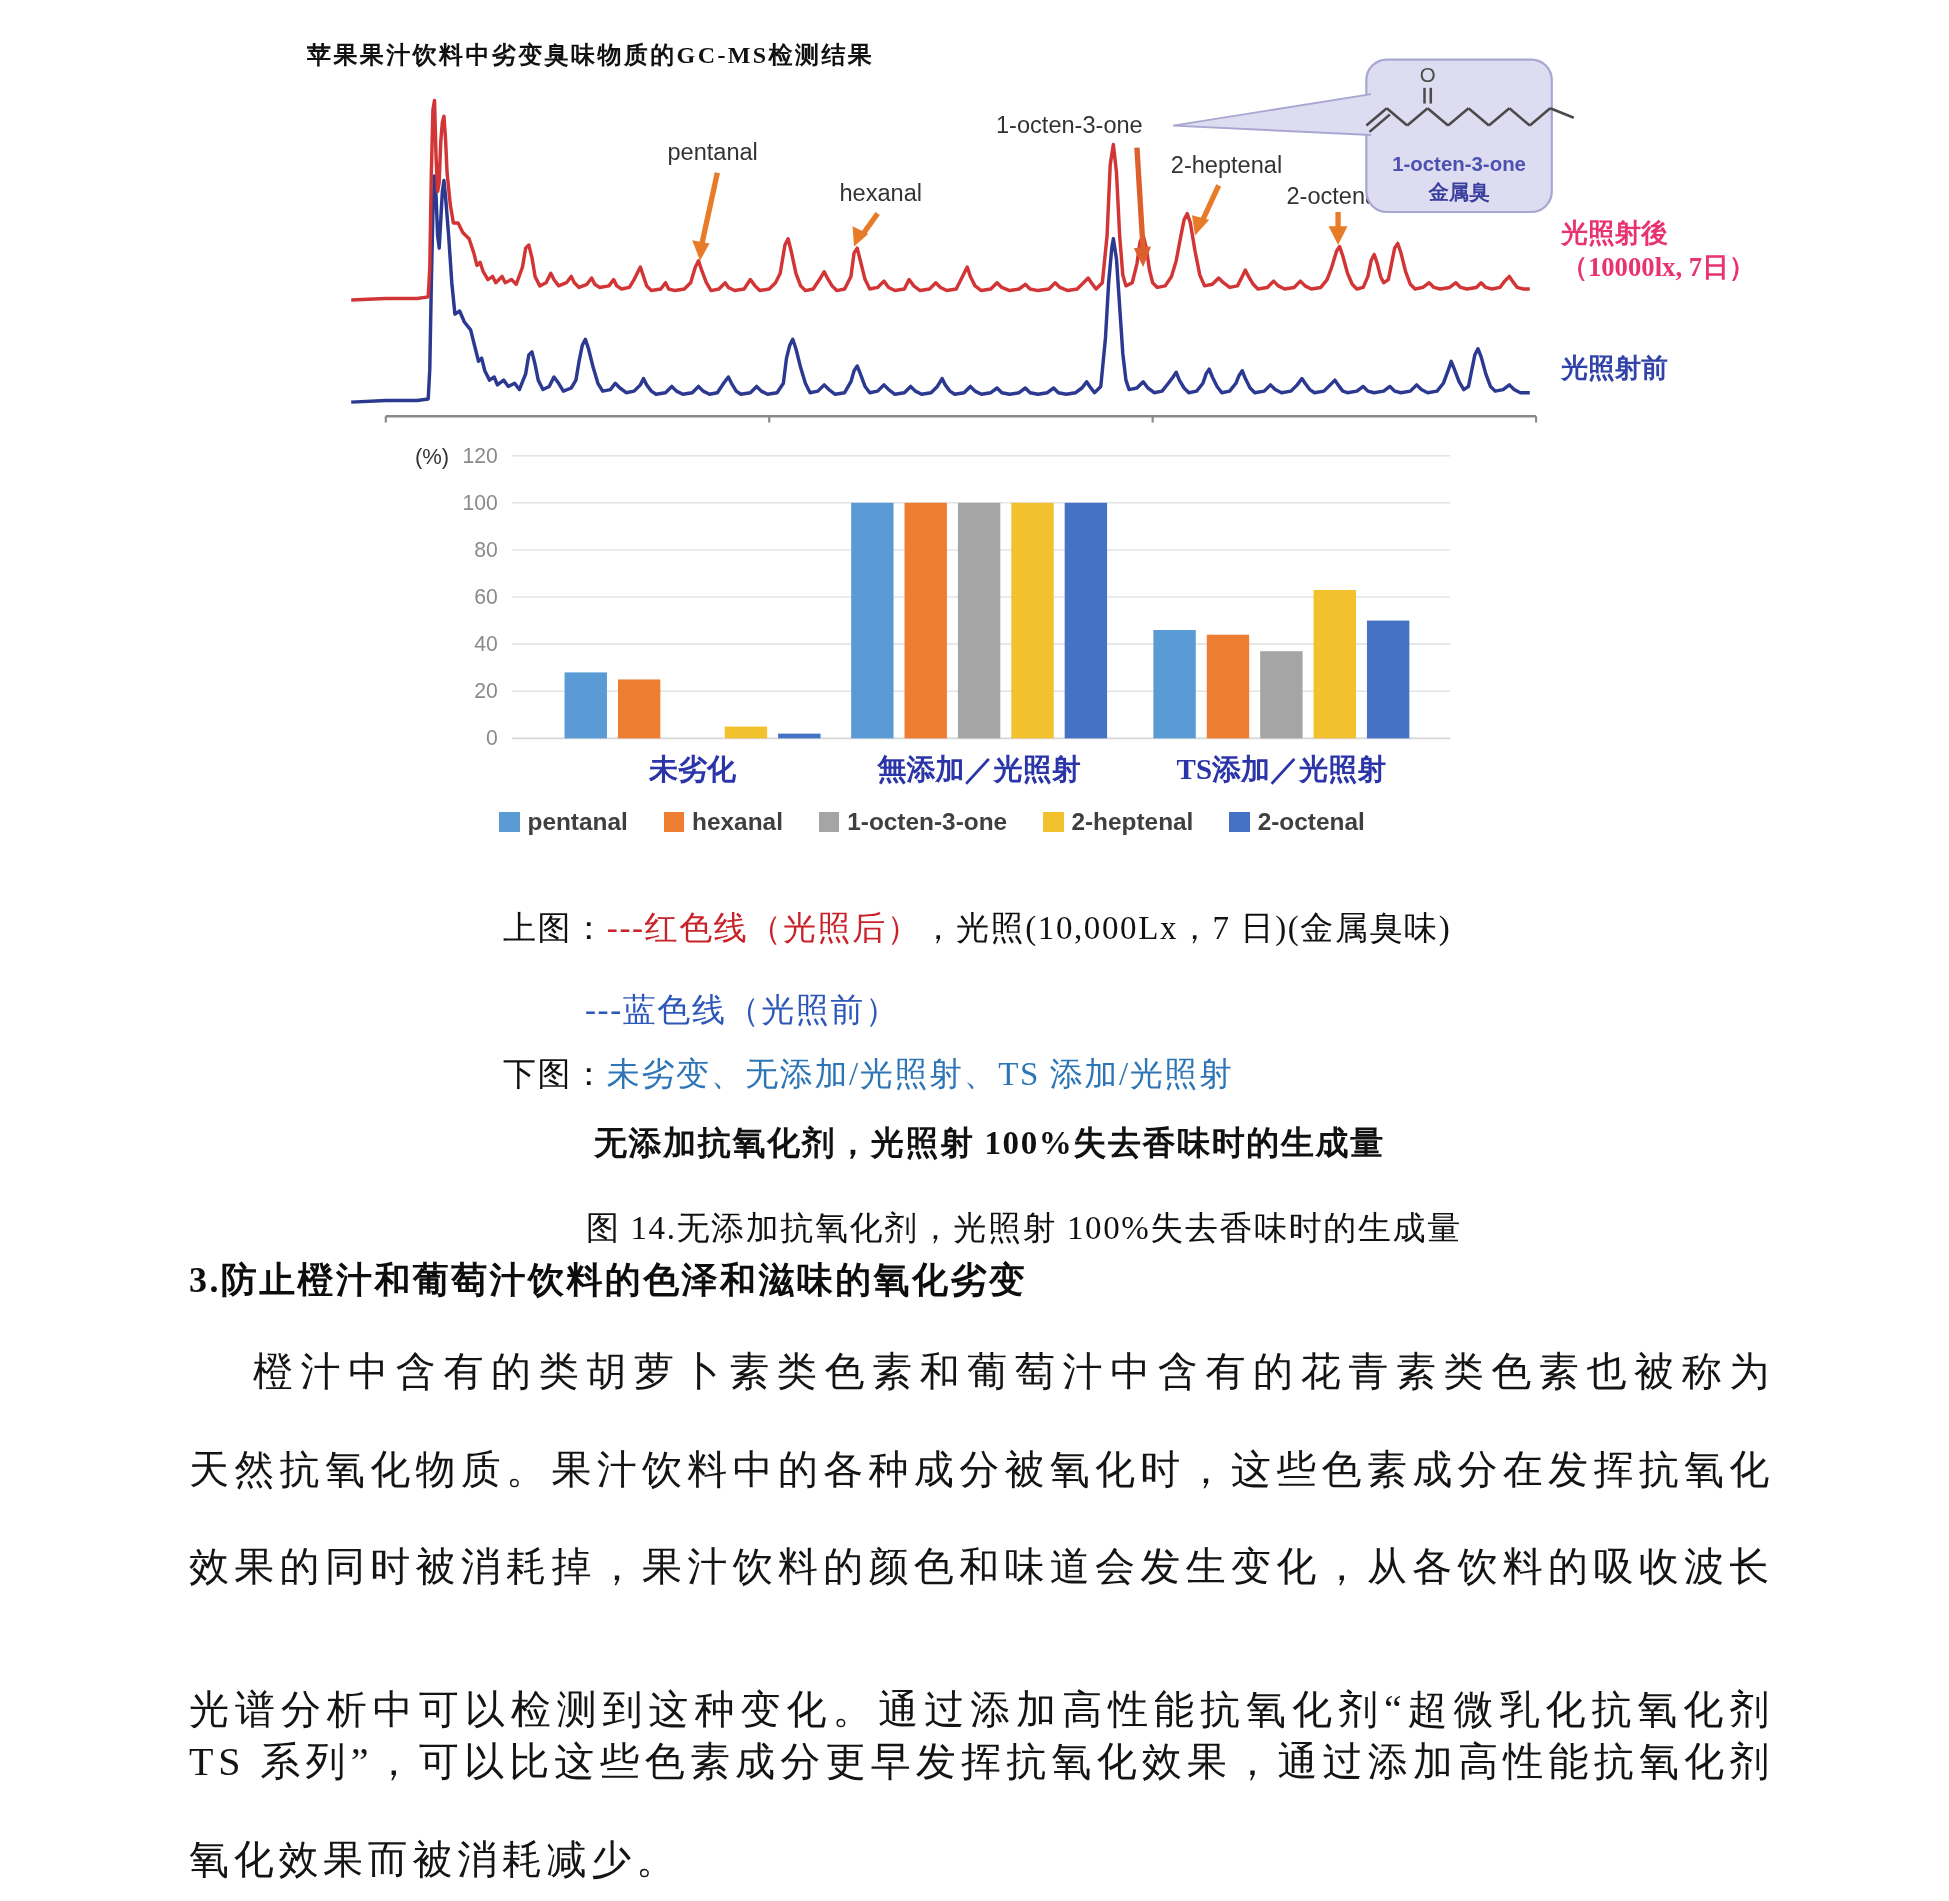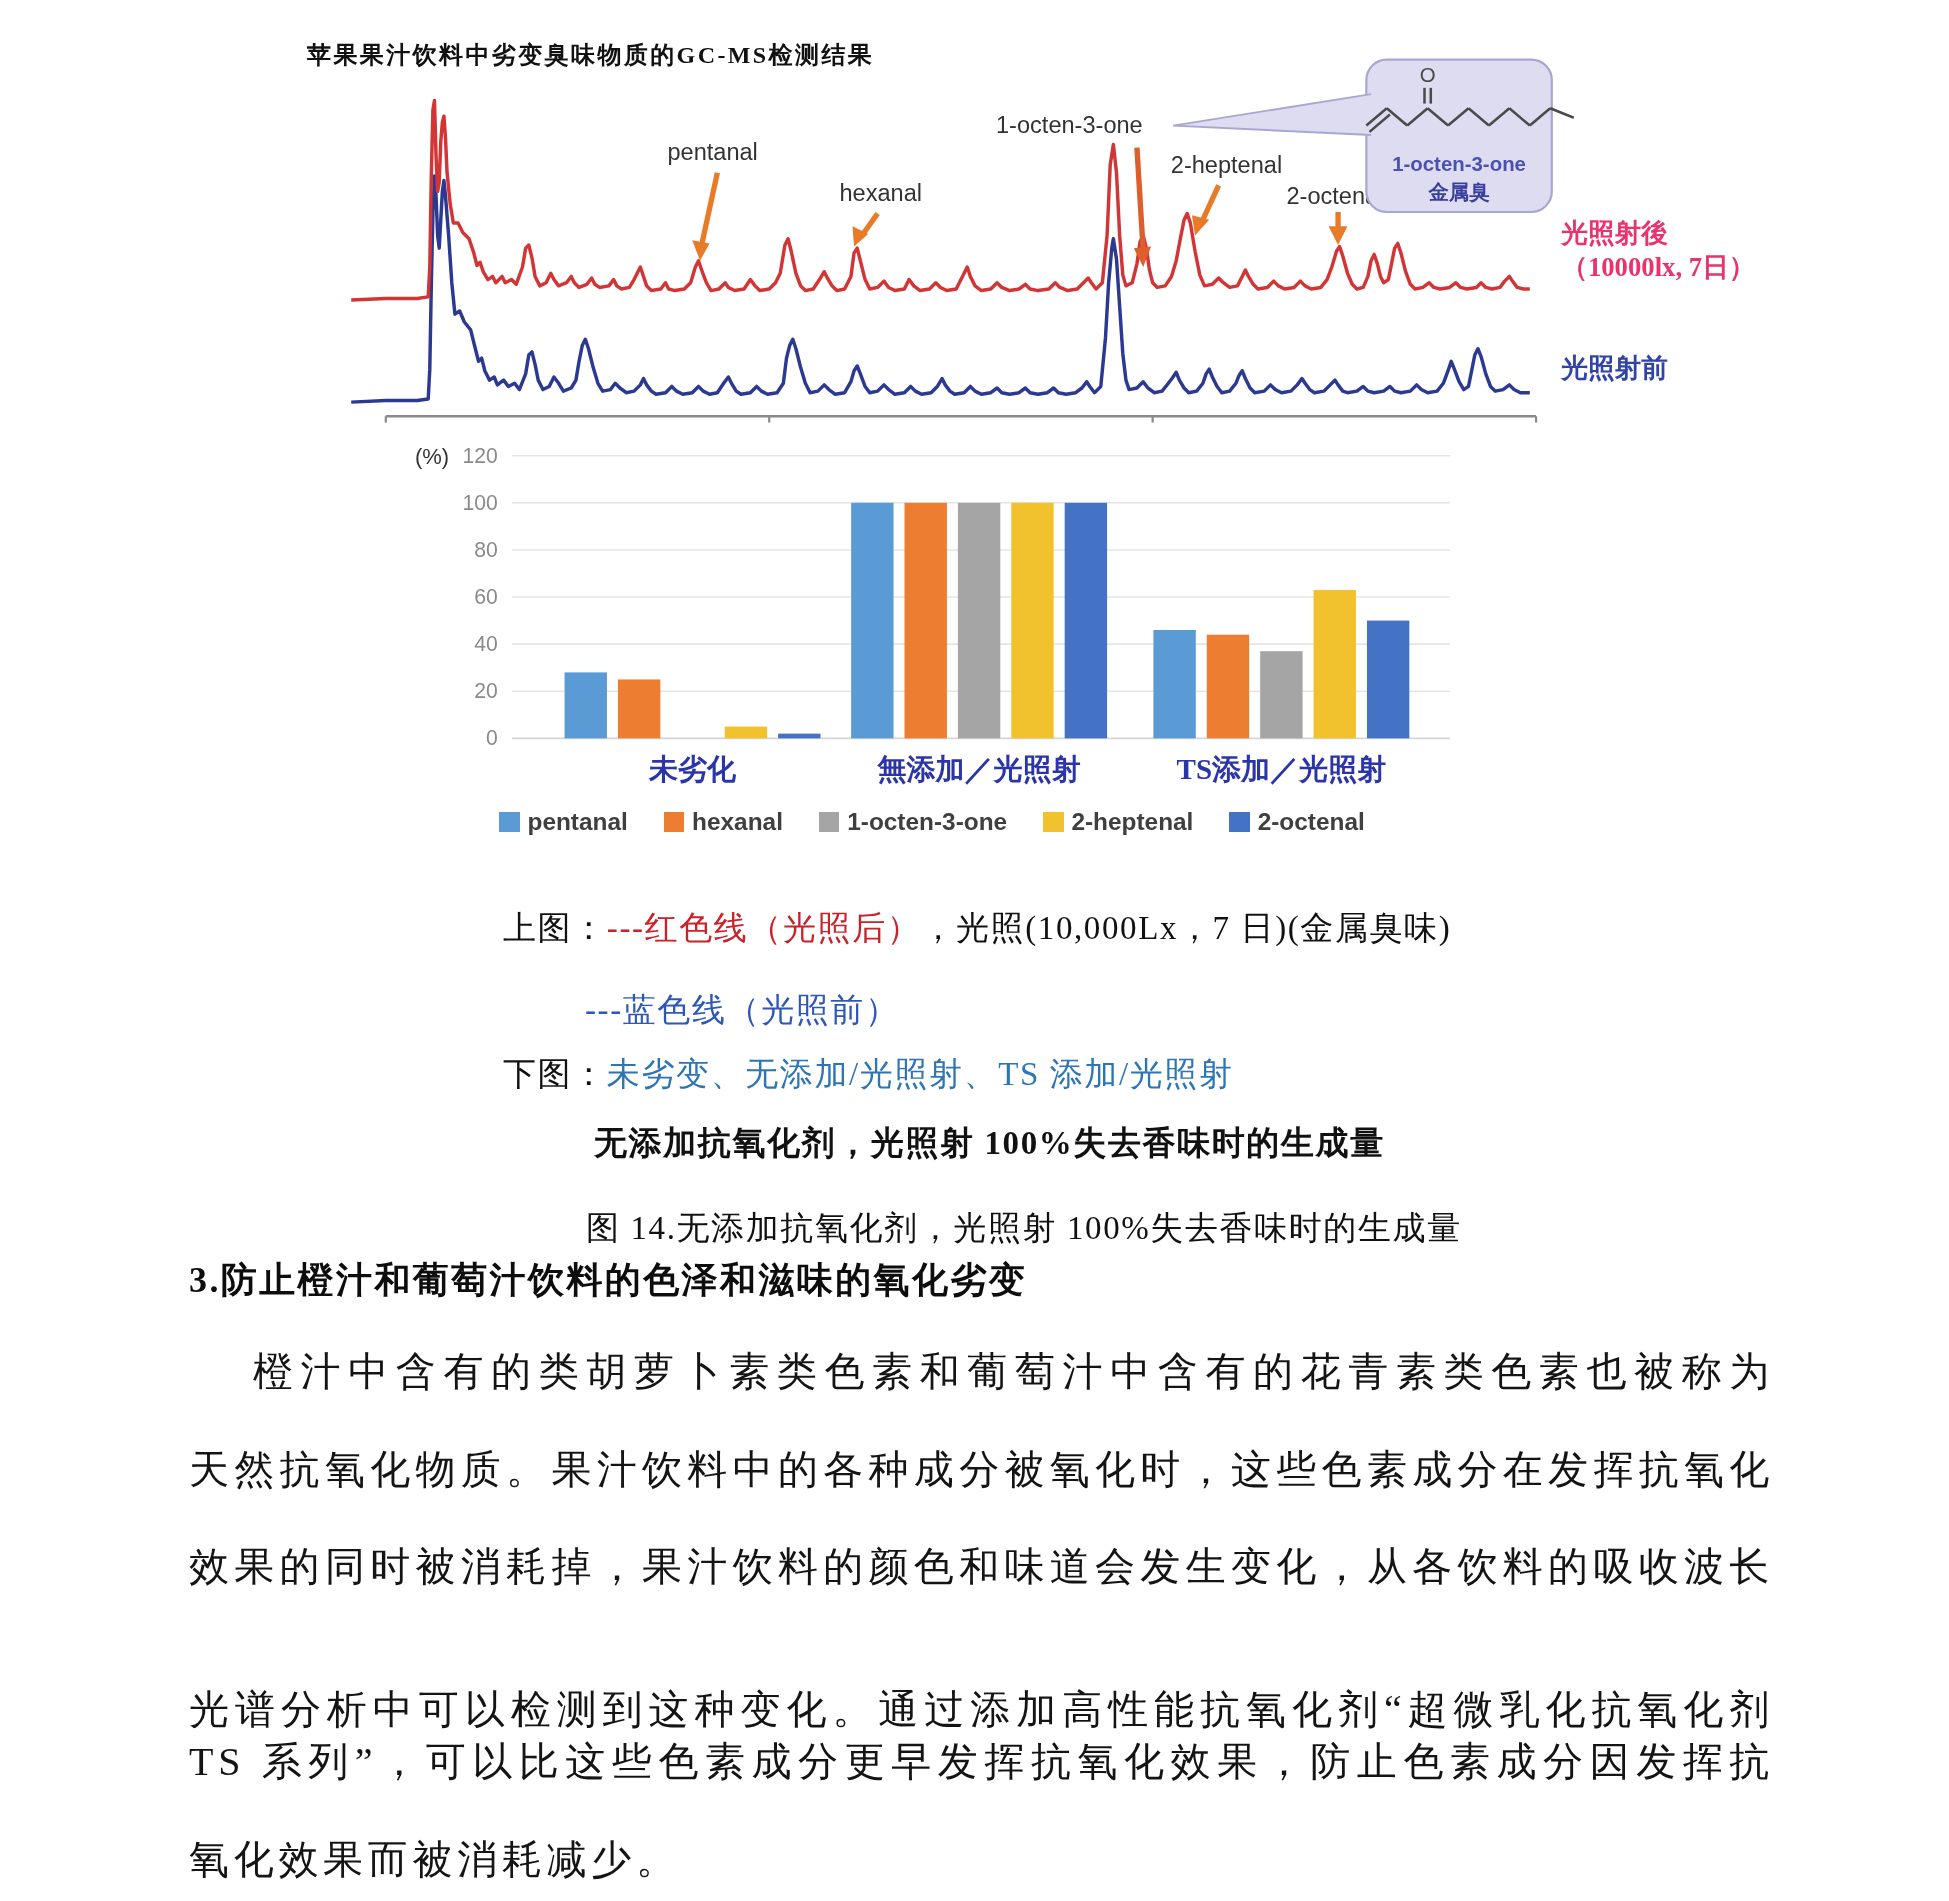--- a/index.html
+++ b/index.html
@@ -207,15 +207,15 @@
 </div>
 <div id="cap-line4" class="abs cap">无添加抗氧化剂，光照射 100%失去香味时的生成量</div>
 <div id="cap-line5" class="abs cap">图 14.无添加抗氧化剂，光照射 100%失去香味时的生成量</div>
 
 <div id="section-heading" class="abs">3.防止橙汁和葡萄汁饮料的色泽和滋味的氧化劣变</div>
 
 <div id="pline-0" class="abs body-line indent">橙汁中含有的类胡萝卜素类色素和葡萄汁中含有的花青素类色素也被称为</div>
 <div id="pline-1" class="abs body-line">天然抗氧化物质。果汁饮料中的各种成分被氧化时，这些色素成分在发挥抗氧化</div>
 <div id="pline-2" class="abs body-line">效果的同时被消耗掉，果汁饮料的颜色和味道会发生变化，从各饮料的吸收波长</div>
 <div id="pline-3" class="abs body-line">光谱分析中可以检测到这种变化。通过添加高性能抗氧化剂“超微乳化抗氧化剂</div>
-<div id="pline-4" class="abs body-line">TS 系列”，可以比这些色素成分更早发挥抗氧化效果，防止色素成分因发挥抗</div>
+<div id="pline-4" class="abs body-line">TS 系列”，可以比这些色素成分更早发挥抗氧化效果，通过添加高性能抗氧化剂</div>
 <div id="pline-5" class="abs body-line last">氧化效果而被消耗减少。</div>
 
 
 </body></html>

